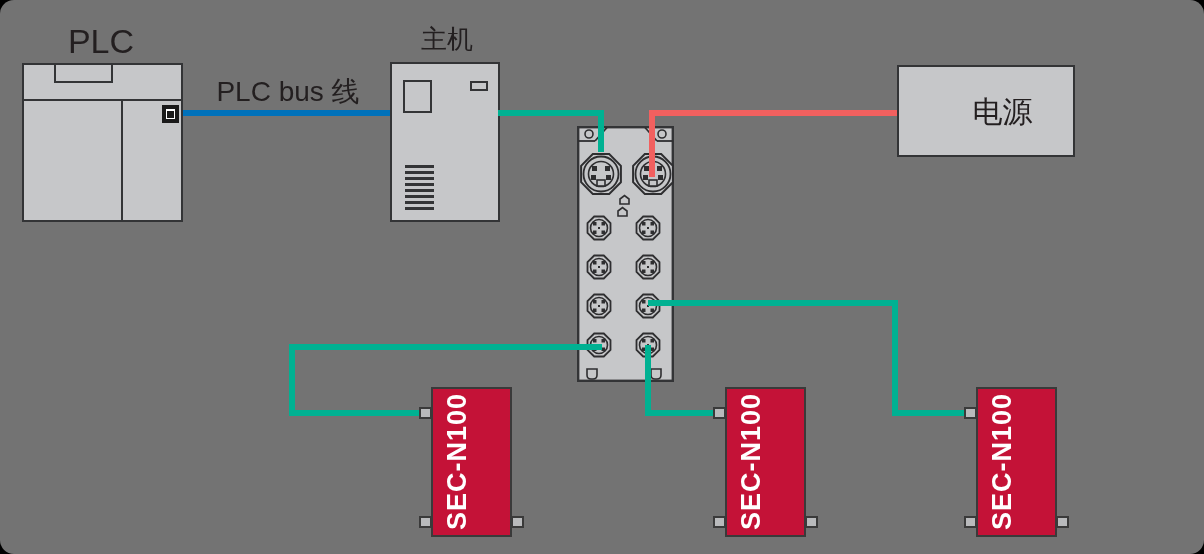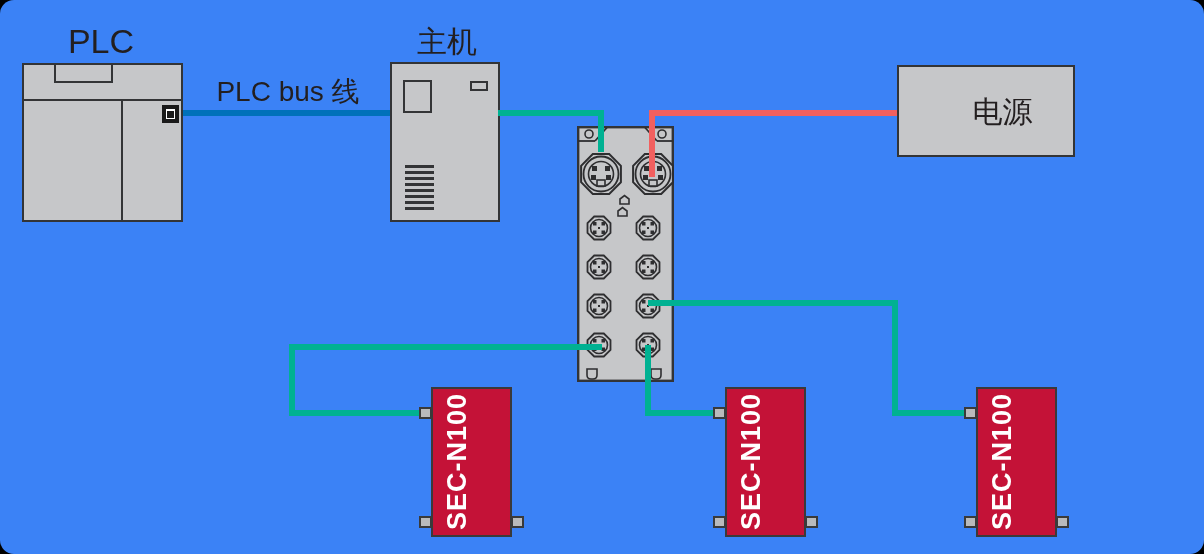--- a/index.html
+++ b/index.html
@@ -1,17 +1,17 @@
 <!DOCTYPE html>
 <html><head>
 <meta charset="utf-8">
 <style>
   html,body{margin:0;padding:0;background:#000;}
   .canvas{
-    position:relative;width:1204px;height:554px;background:#3b82f6;
+    position:relative;width:1204px;height:554px;background:#737373;
     border-radius:14px;overflow:hidden;
     font-family:"Liberation Sans",sans-serif;color:#231f20;
   }
   .lbl{position:absolute;white-space:nowrap;line-height:1.1;z-index:5;}
   .center{text-align:center;}
   
   .eq{position:absolute;background:#c6c7c9;border:2.5px solid #333436;box-sizing:border-box;z-index:1;}
   .sub{position:absolute;border:2.5px solid #333436;box-sizing:border-box;}
   
   .wire{position:absolute;z-index:2;}
@@ -25,21 +25,21 @@
   .tab{position:absolute;width:13px;height:12px;background:#b9babc;border:2px solid #3a3a3a;box-sizing:border-box;z-index:3;}
   .vent{position:absolute;left:13px;width:29px;height:2.5px;background:#333436;}
   svg{display:block;}
 </style>
 </head>
 <body>
 
 <div class="canvas">
 
   <div class="lbl center" style="left:56px;top:23px;width:90px;font-size:34px;">PLC</div>
-  <div class="lbl center" style="left:392px;top:25px;width:110px;font-size:30px;">主机</div>
+  <div class="lbl center" style="left:392px;top:25px;width:110px;font-size:26px;">主机</div>
   <div class="lbl center" style="left:188px;top:77px;width:200px;font-size:28px;">PLC bus 线</div>
 
   <div class="wire w-blue" style="left:183px;top:110px;width:207px;height:6px;"></div>
 
   <div class="wire w-teal" style="left:498px;top:110px;width:106px;height:6px;"></div>
   <div class="wire w-teal" style="left:598px;top:110px;width:6px;height:42px;"></div>
 
   <div class="wire w-red" style="left:649px;top:110px;width:248px;height:6px;"></div>
   <div class="wire w-red" style="left:649px;top:110px;width:6px;height:67px;"></div>
 

